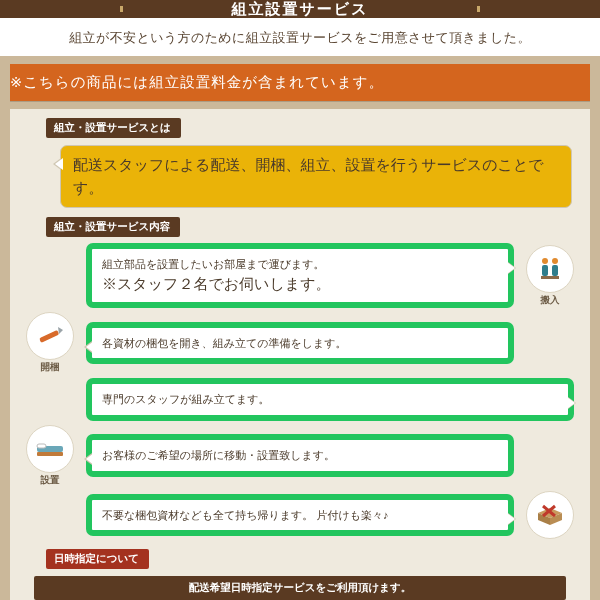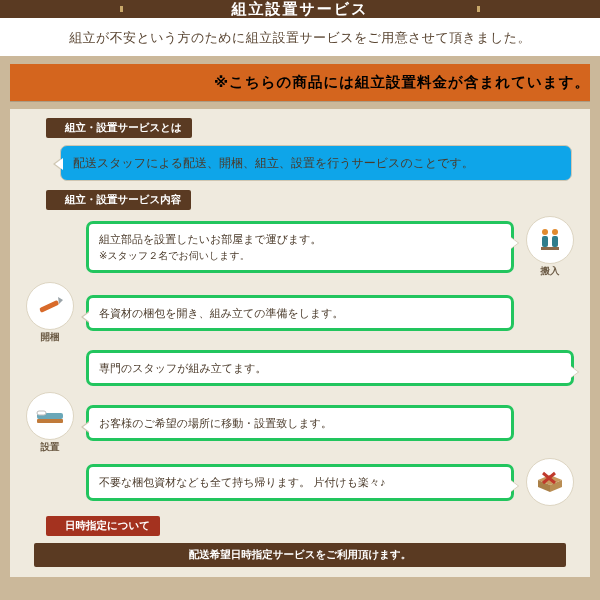--- a/index.html
+++ b/index.html
@@ -46,52 +46,52 @@
 
   
   .body-wrap{
     background:#cbb89a;
     padding:8px 10px 10px 10px;
     box-sizing:border-box;
     height:562px;
   }
   .ribbon{
     background:#d4651e;
-    color:#000000;
+    color:#ffffff;
     font-size:14.5px;
-    font-weight:bold;
-    text-align:right;
+    font-weight:normal;
+    text-align:left;
     padding:9px 0;
     letter-spacing:1px;
     box-shadow:0 1px 0 rgba(0,0,0,.15);
   }
   .panel{
     background:#efeade;
     margin-top:8px;
     padding:8px 10px 10px 10px;
     box-sizing:border-box;
   }
   .tagline{
     display:inline-block;
     background:#5a3a22;
     color:#fff;
     font-size:10.5px;
     font-weight:bold;
-    padding:3px 10px 3px 19px;
+    padding:3px 10px 3px 8px;
     border-radius:2px;
     position:relative;
     margin-left:26px;
   }
   .tagline.red{background:#a4321f;}
   .bubble{
     position:relative;
-    background:#0ea5e9;
+    background:#eab308;
     border:1px solid #cfc6b2;
     border-radius:7px;
-    font-size:12px;
+    font-size:15px;
     color:#4a3a2a;
     padding:8px 12px;
     margin:7px 8px 0 40px;
     line-height:1.5;
   }
   .bubble:before{
     content:"";
     position:absolute;left:-8px;top:12px;
     border-top:6px solid transparent;
     border-bottom:6px solid transparent;
@@ -120,21 +120,21 @@
     margin:0 auto;
     display:flex;align-items:center;justify-content:center;
   }
   .iconlabel{
     font-size:9.5px;color:#6b5a44;margin-top:1px;font-weight:bold;
   }
   .stepbubble{
     flex:1;
     position:relative;
     background:#fff;
-    border:3px solid #22c55e;
+    border:6px solid #22c55e;
     border-radius:7px;
     font-size:11px;
     padding:7px 10px;
     line-height:1.5;
     margin:0 6px;
   }
   .stepbubble.left:before{
     content:"";position:absolute;left:-8px;top:13px;
     border-top:6px solid transparent;border-bottom:6px solid transparent;
     border-right:8px solid #cfc6b2;
@@ -147,21 +147,21 @@
   .stepbubble.right:before{
     content:"";position:absolute;right:-8px;top:13px;
     border-top:6px solid transparent;border-bottom:6px solid transparent;
     border-left:8px solid #cfc6b2;
   }
   .stepbubble.right:after{
     content:"";position:absolute;right:-6.5px;top:13px;
     border-top:6px solid transparent;border-bottom:6px solid transparent;
     border-left:8px solid #fff;
   }
-  .small{font-size:10px;}
+  .small{font-size:15px;font-family:Liberation Serif, serif;}
   .notebar{
     background:#5a3a22;color:#fff;
     font-size:10.5px;text-align:center;
     padding:5px 4px;margin:7px 14px 0 14px;border-radius:2px;
     font-weight:bold;
   }
 </style>
 </head>
 <body>
 

